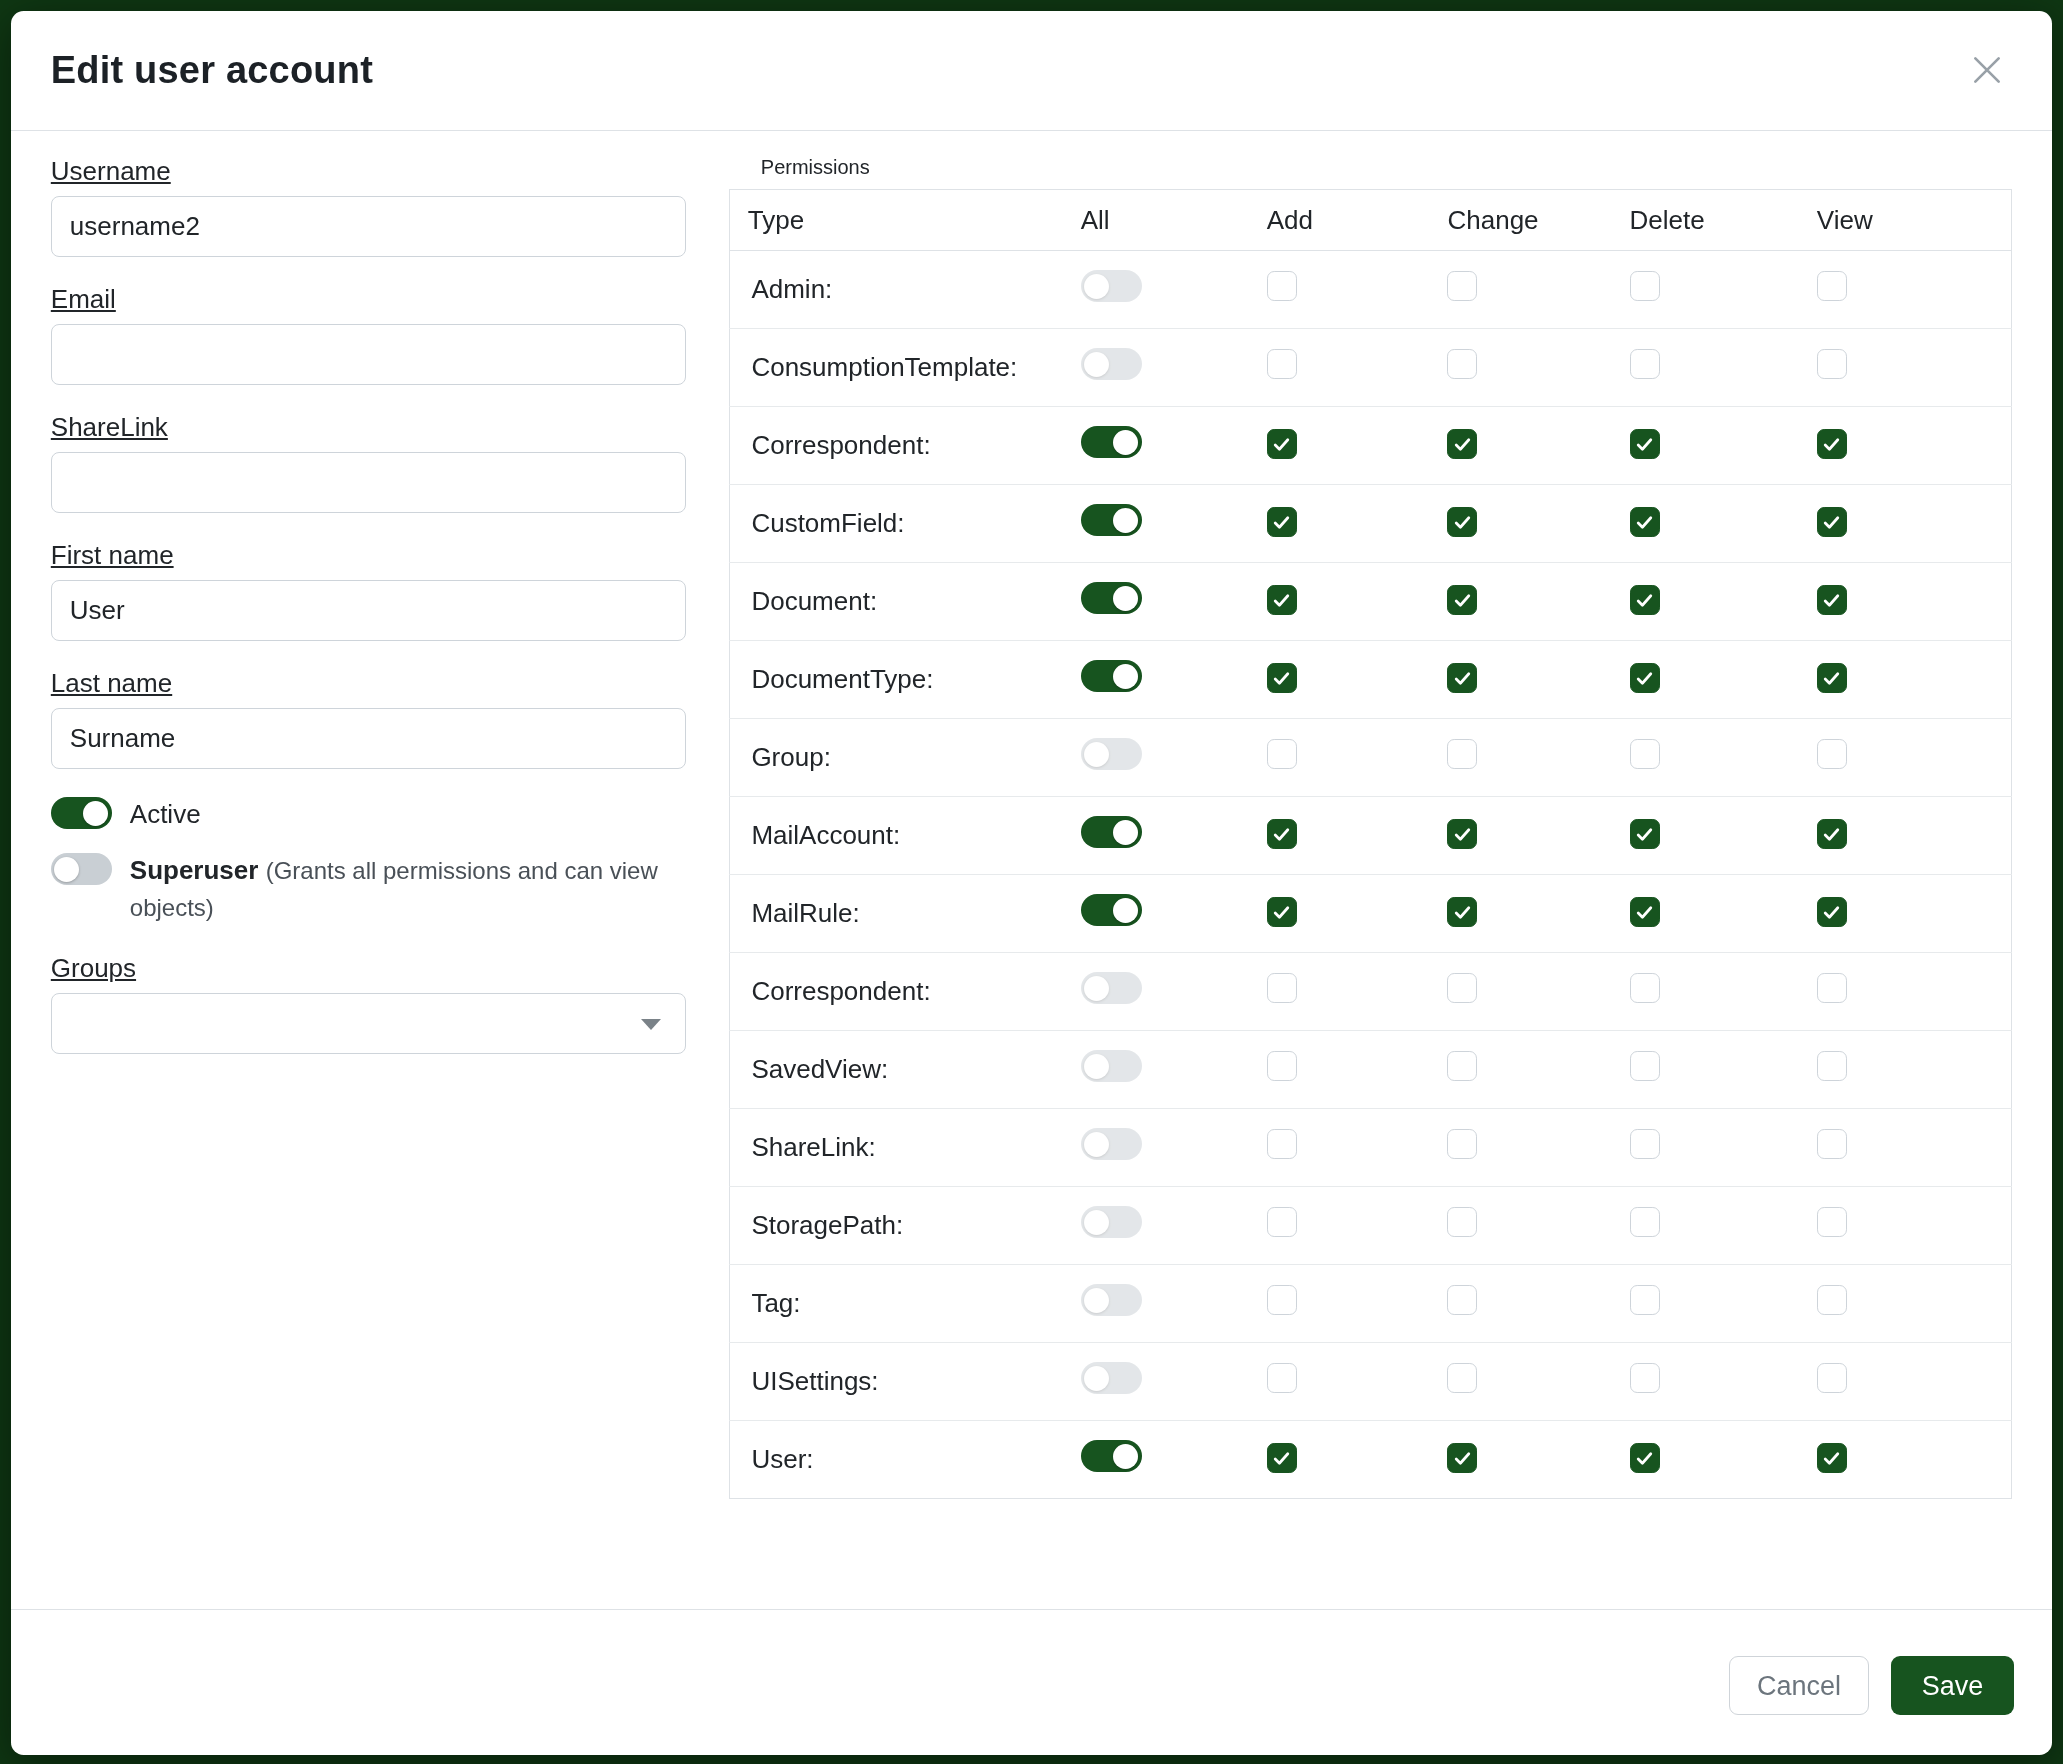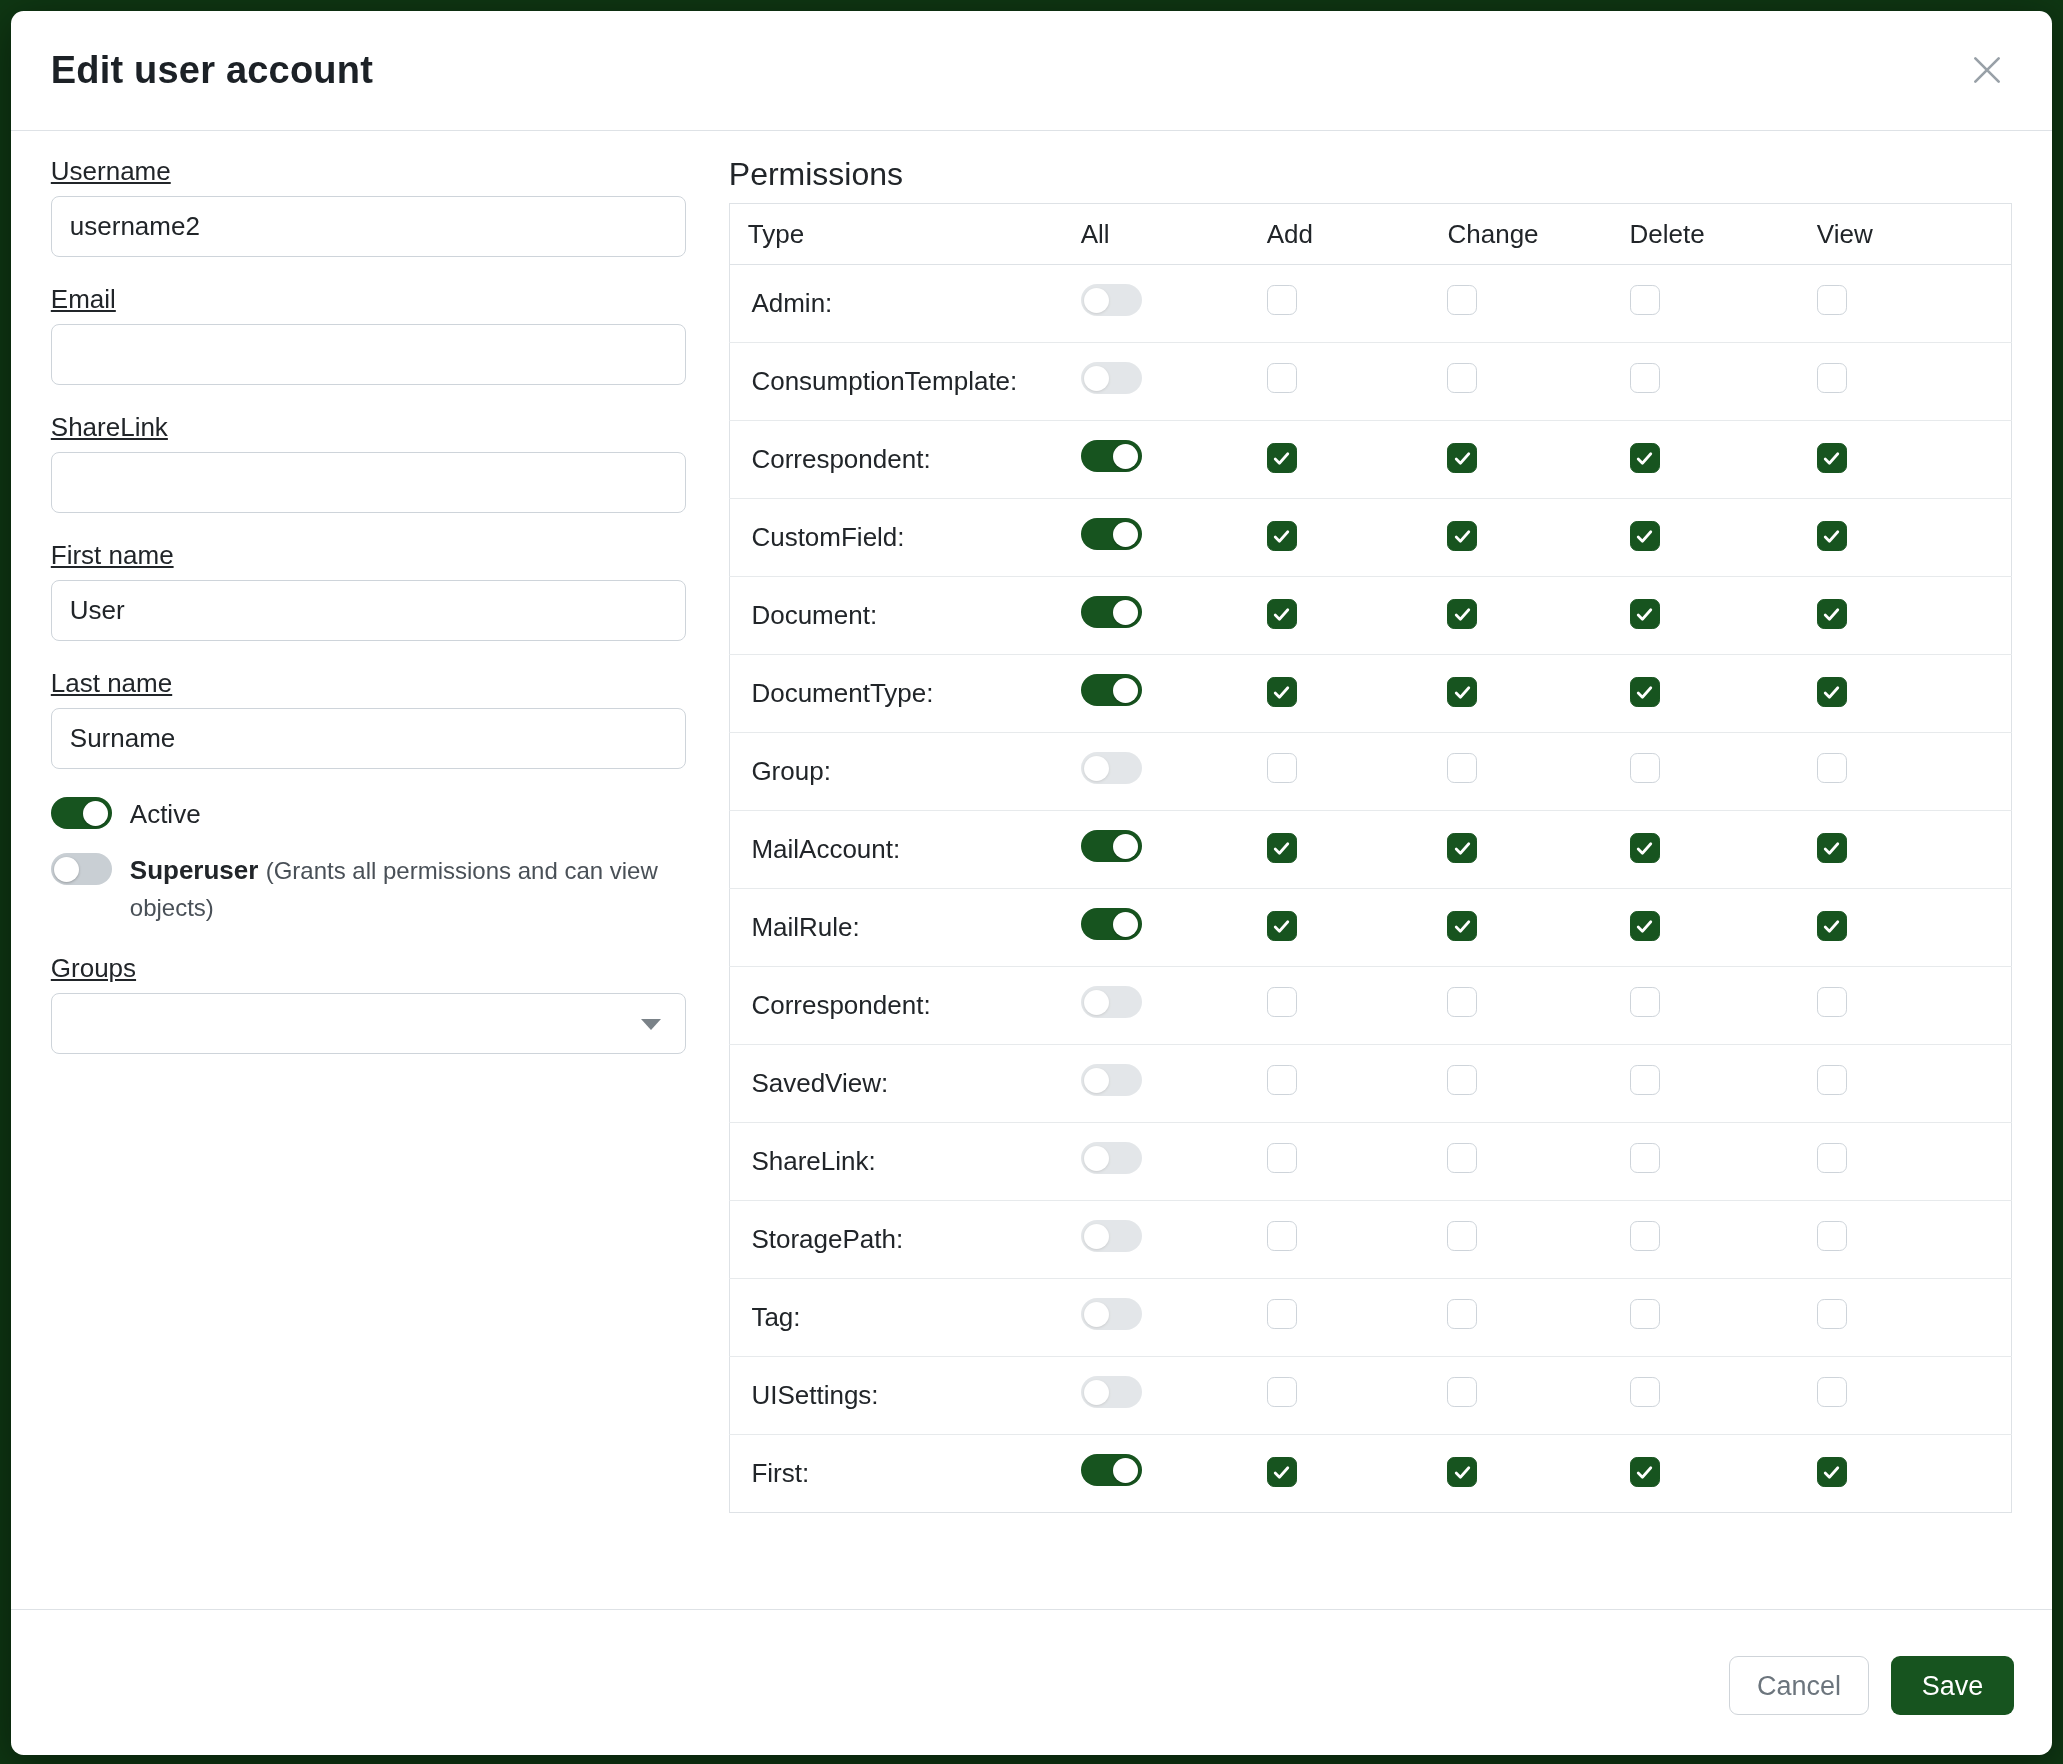--- a/index.html
+++ b/index.html
@@ -45,21 +45,21 @@
   .switch.on .knob{left:auto;right:3.6px;}
   .switch.dim{opacity:.5;}
   .switch-row{display:flex;align-items:flex-start;gap:18px;margin-top:7.2px;}
   .switch-row + .switch-row{margin-top:20px;}
   .switch-row .switch{margin-top:1.8px;}
   .switch-label{font-size:26px;line-height:36px;color:var(--text);}
   .switch-label .strong{font-weight:700;}
   .switch-label .hint{font-weight:400;color:#495057;font-size:24px;}
   .groups-group{margin-top:27px;}
   
-  .perm-label{display:block;font-size:32px;margin-bottom:10.8px;color:var(--text);}
+  .perm-label{display:block;font-size:20px;margin-bottom:10.8px;color:var(--text);margin-left:32px;}
   table.perm-table{width:100%;border-collapse:collapse;table-layout:fixed;border:1.8px solid var(--border);
                    font-size:26px;}
   .perm-table col.c-type{width:26%;}
   .perm-table col.c-all{width:14.5%;}
   .perm-table col.c-add{width:14.1%;}
   .perm-table col.c-change{width:14.2%;}
   .perm-table col.c-delete{width:14.6%;}
   .perm-table col.c-view{width:16.6%;}
   .perm-table th{font-weight:400;text-align:left;padding:14.4px 18px;border-bottom:1.8px solid var(--border);
                  color:var(--text);}
@@ -376,21 +376,21 @@
               </tr>
               <tr>
                 <td class="type-cell">UISettings:</td>
                 <td><span class="switch dim"><span class="knob"></span></span></td>
                 <td><span class="checkbox"></span></td>
                 <td><span class="checkbox"></span></td>
                 <td><span class="checkbox"></span></td>
                 <td><span class="checkbox"></span></td>
               </tr>
               <tr>
-                <td class="type-cell">First:</td>
+                <td class="type-cell">User:</td>
                 <td><span class="switch on"><span class="knob"></span></span></td>
                 <td><span class="checkbox checked">
                     <svg width="21" height="21" viewBox="0 0 20 20">
                       <path d="M4 10.5l4 4 8-9" fill="none" stroke="#fff" stroke-width="2.6" stroke-linecap="round" stroke-linejoin="round"></path>
                     </svg>
                   </span></td>
                 <td><span class="checkbox checked">
                     <svg width="21" height="21" viewBox="0 0 20 20">
                       <path d="M4 10.5l4 4 8-9" fill="none" stroke="#fff" stroke-width="2.6" stroke-linecap="round" stroke-linejoin="round"></path>
                     </svg>

